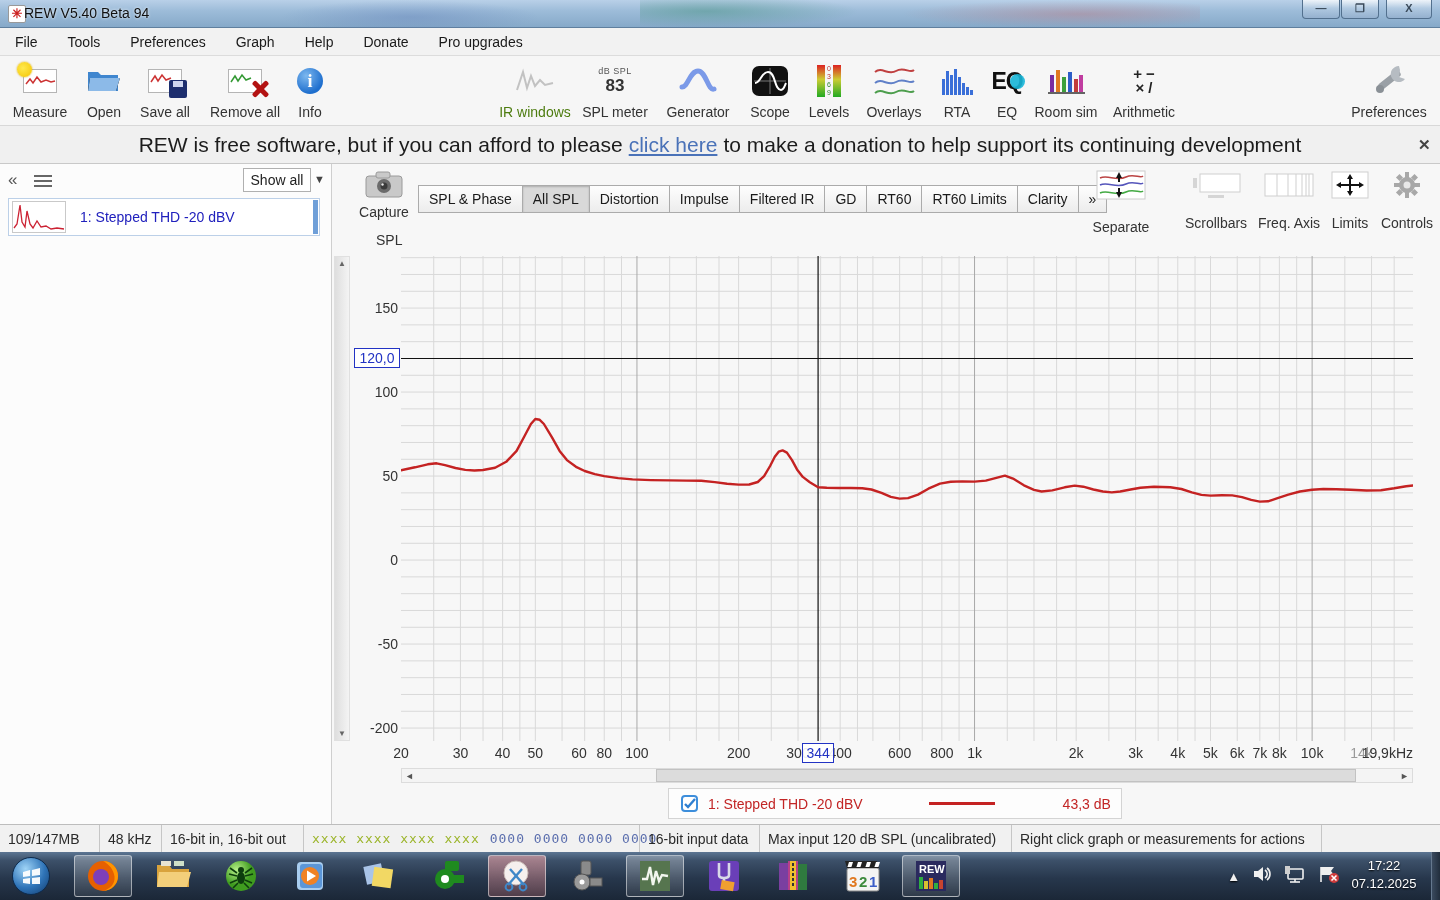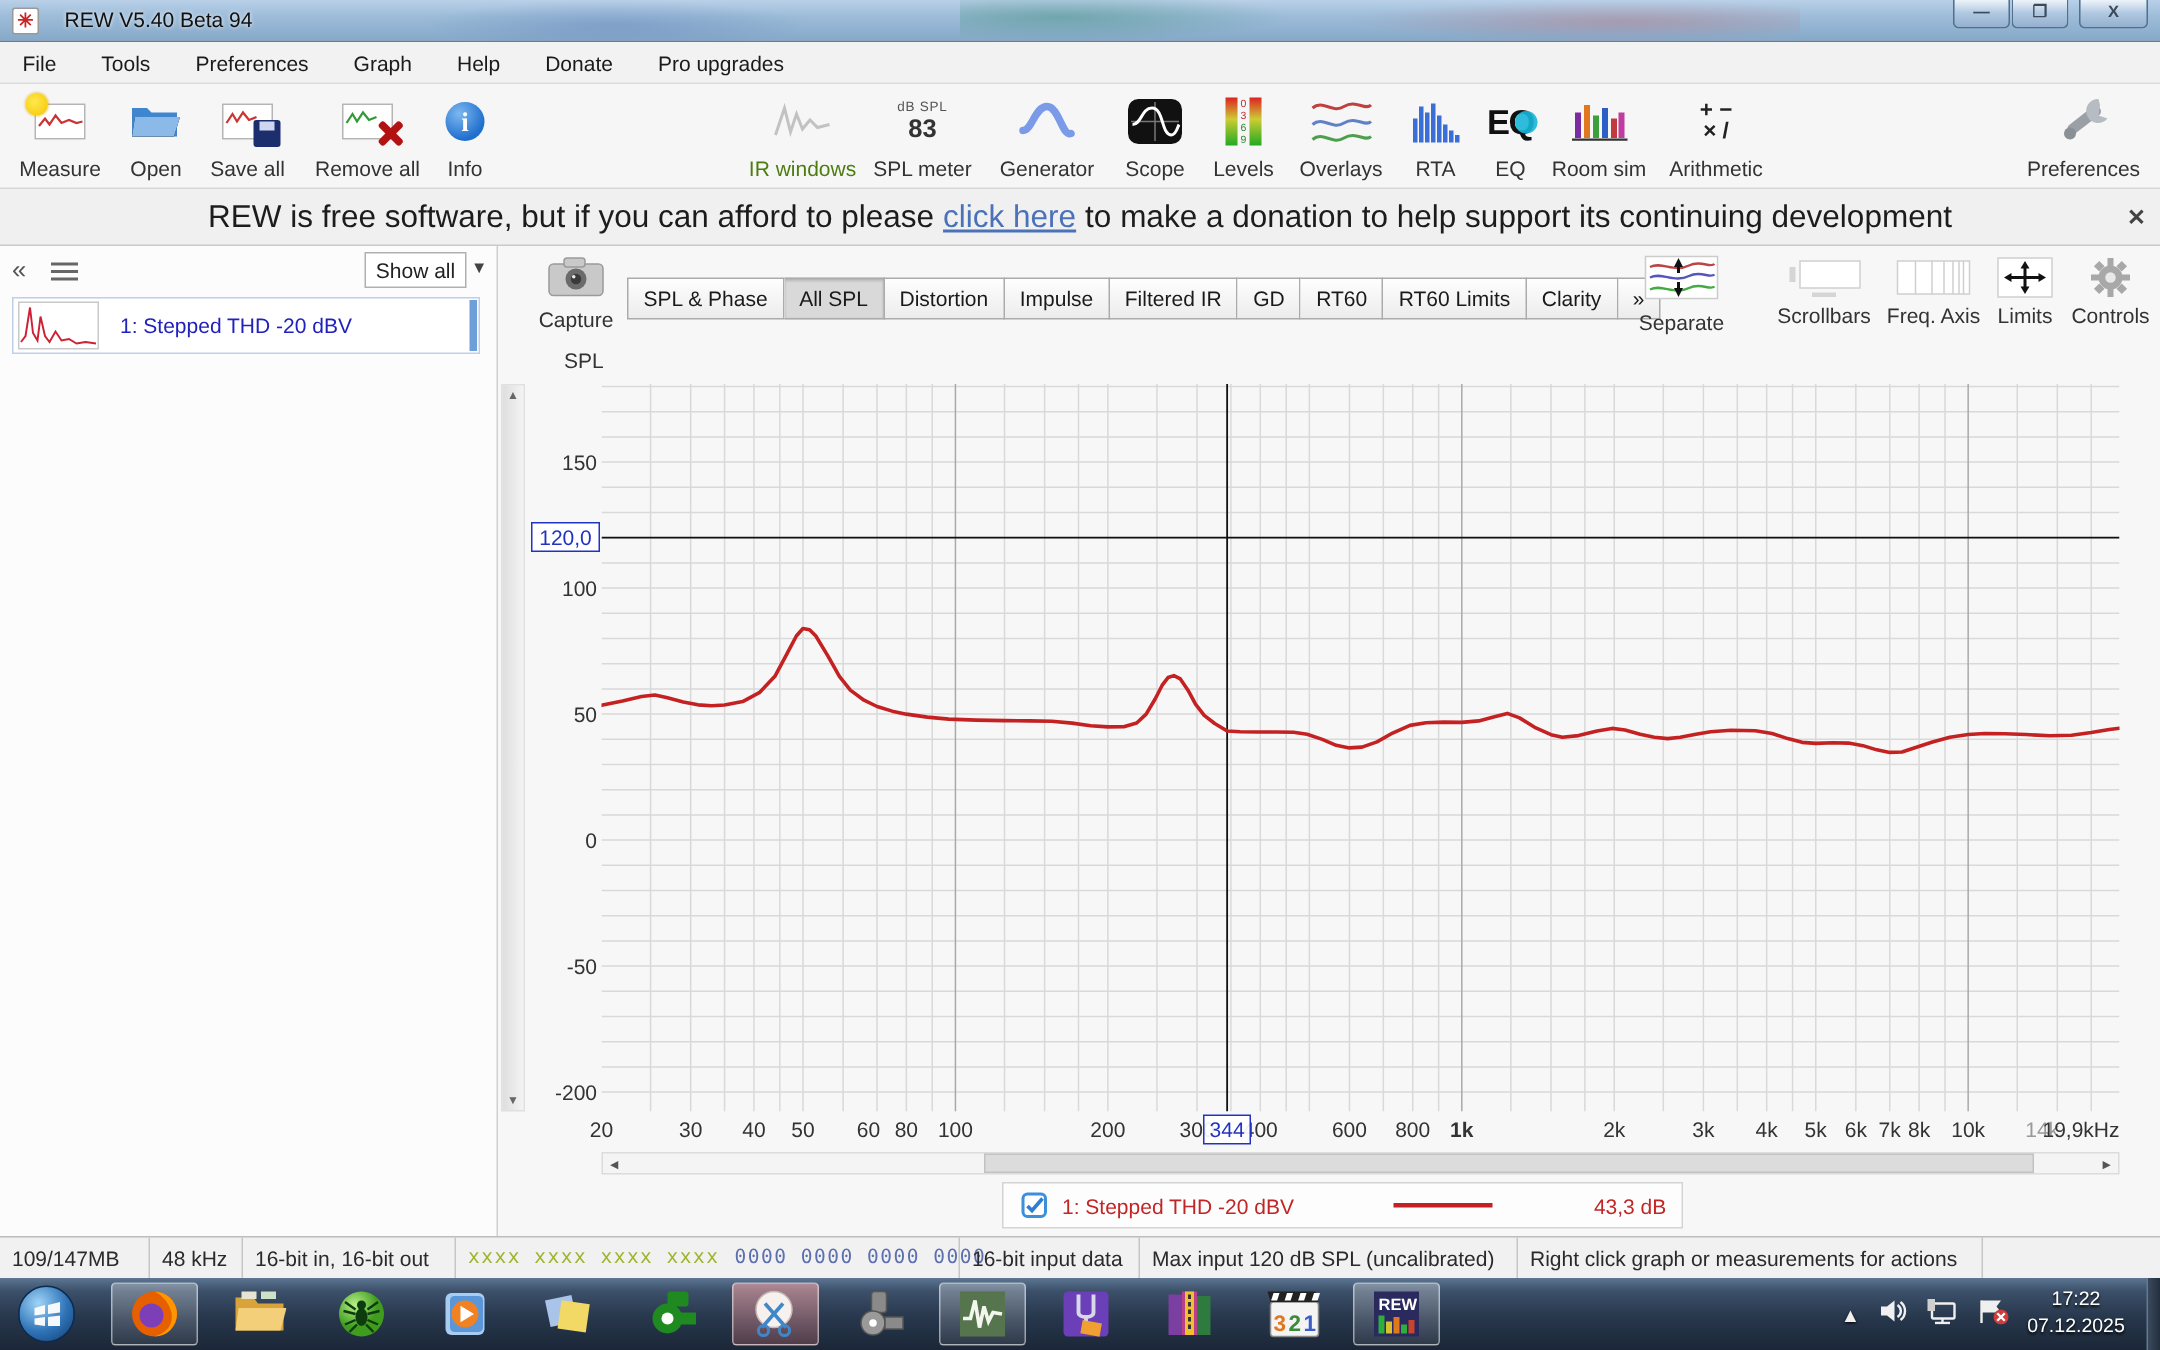--- a/index.html
+++ b/index.html
@@ -9,21 +9,21 @@
 
   
   #titlebar { left:0; top:0; width:1440px; height:28px;
     background:linear-gradient(180deg,#b9d0e8 0%,#9dbcd9 40%,#86a9c9 100%);
     border-bottom:1px solid #5f7f9e; }
   #titlebar .blob1{left:640px;top:0;width:220px;height:28px;background:radial-gradient(ellipse at 30% 40%,rgba(60,140,120,.45),rgba(0,0,0,0) 70%);}
   #titlebar .blob2{left:900px;top:0;width:300px;height:28px;background:radial-gradient(ellipse at 60% 50%,rgba(200,90,90,.30),rgba(0,0,0,0) 70%);}
   #titlebar .blob3{left:280px;top:0;width:260px;height:28px;background:radial-gradient(ellipse at 50% 60%,rgba(90,120,180,.35),rgba(0,0,0,0) 70%);}
   #app-icon { left:8px; top:5px; width:18px; height:18px; background:#fff; border:1px solid #999; border-radius:2px;
     color:#c22; font-size:13px; line-height:16px; text-align:center; font-weight:bold;}
-  #window-title { left:43px; top:5px; font-size:14px; color:#111; text-shadow:0 0 3px rgba(255,255,255,.9); }
+  #window-title { left:24px; top:5px; font-size:14px; color:#111; text-shadow:0 0 3px rgba(255,255,255,.9); }
   .winbtn { top:0px; height:19px; background:linear-gradient(180deg,rgba(255,255,255,.75),rgba(190,210,230,.55) 45%,rgba(150,175,205,.6));
     border:1px solid #52708e; border-top:none; border-radius:0 0 4px 4px; color:#3a4a5a; text-align:center;
     font-size:11px; line-height:17px; font-weight:bold; }
   #btn-min { left:1302px; width:38px; }
   #btn-restore { left:1341px; width:38px; }
   #btn-close { left:1386px; width:46px; }
 
   
   #menubar { left:0; top:28px; width:1440px; height:28px; background:#f2f2f2; border-bottom:1px solid #dcdcdc; display:flex; align-items:center; }
   .menu-item { padding:0 15px; font-size:14px; color:#1a1a1a; height:28px; line-height:28px; }
@@ -73,21 +73,21 @@
   
   #graphpanel { left:332px; top:164px; width:1108px; height:660px; background:#f7f7f7; }
   #capture { left:24px; top:6px; width:56px; text-align:center; }
   #capture .clabel { font-size:14px; color:#333; margin-top:2px; }
   #tabs { left:86px; top:21px; height:28px; display:flex; }
   .tab { height:28px; padding:0 10px; border:1px solid #ababab; border-left:none; font-size:14px; color:#1a1a1a;
     line-height:26px; background:linear-gradient(180deg,#fefefe,#ececec); white-space:nowrap; }
   .tab:first-child { border-left:1px solid #ababab; }
   .tab.active { background:#d9d9d9; box-shadow:inset 0 1px 2px rgba(0,0,0,.2); }
   .gtool { position:absolute; top:6px; text-align:center; }
-  .gtool .glabel { font-size:14px; color:#333; margin-top:2px; }
+  .gtool .glabel { font-size:14px; color:#333; margin-top:15px; }
   #spl-axis-label { left:44px; top:68px; font-size:14px; color:#333; }
 
   #vscroll { left:2px; top:92px; width:16px; height:485px; background:linear-gradient(90deg,#dedede,#f4f4f4); border:1px solid #e0e0e0; }
   #vscroll .up { position:absolute; top:2px; left:0; right:0; text-align:center; font-size:8px; color:#666; }
   #vscroll .dn { position:absolute; bottom:2px; left:0; right:0; text-align:center; font-size:8px; color:#666; }
   #yticks { left:24px; top:92px; width:42px; height:485px; }
   #yticks span { position:absolute; right:0; width:42px; text-align:right; font-size:14px; color:#333; }
   #ycursor { left:22px; width:46px; height:20px; border:1px solid #2233c4; background:#fff; color:#2233c4;
     font-size:14px; text-align:center; line-height:18px; }
   #xticks { left:69px; top:581px; width:1012px; height:18px; }
@@ -555,21 +555,21 @@
       <span style="left: 101.621px;">40</span>
       <span style="left: 134.336px;">50</span>
       <span style="left: 178px;">60</span>
       <span style="left: 203.242px;">80</span>
       <span style="left: 235.957px;">100</span>
       <span style="left: 337.578px;">200</span>
       <span style="left: 397.023px;">300</span>
       <span style="left: 439.199px;">400</span>
       <span style="left: 498.644px;">600</span>
       <span style="left: 540.821px;">800</span>
-      <span style="left: 573.535px; font-weight: bold;">1k</span>
+      <span style="left: 573.535px;">1k</span>
       <span style="left: 675.157px;">2k</span>
       <span style="left: 734.601px;">3k</span>
       <span style="left: 776.778px;">4k</span>
       <span style="left: 809.492px;">5k</span>
       <span style="left: 836.222px;">6k</span>
       <span style="left: 858.822px;">7k</span>
       <span style="left: 878.399px;">8k</span>
       <span style="left: 911.114px;">10k</span>
       <span class="muted" style="left: 960.443px;">14k</span>
       <span class="edge" style="left: 1012px;">19,9kHz</span>

